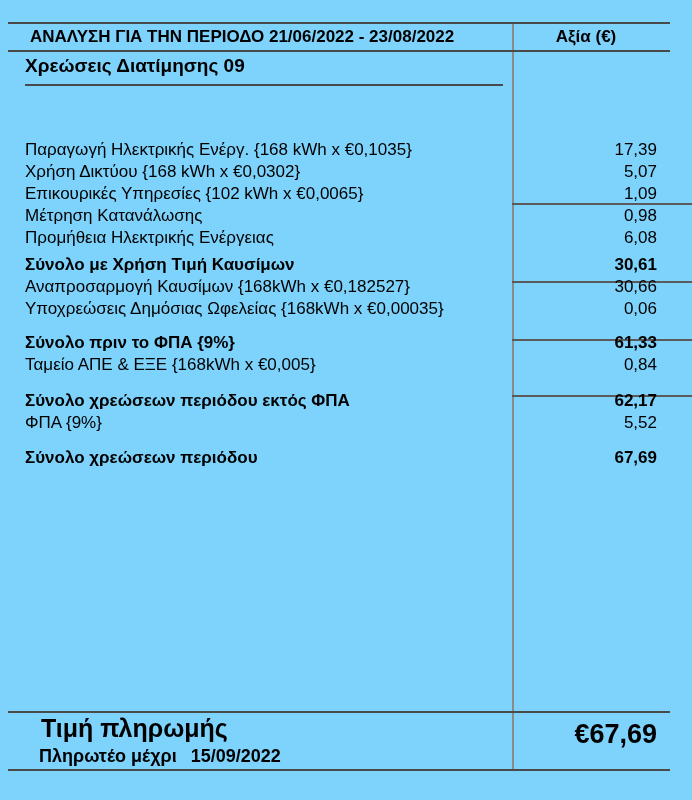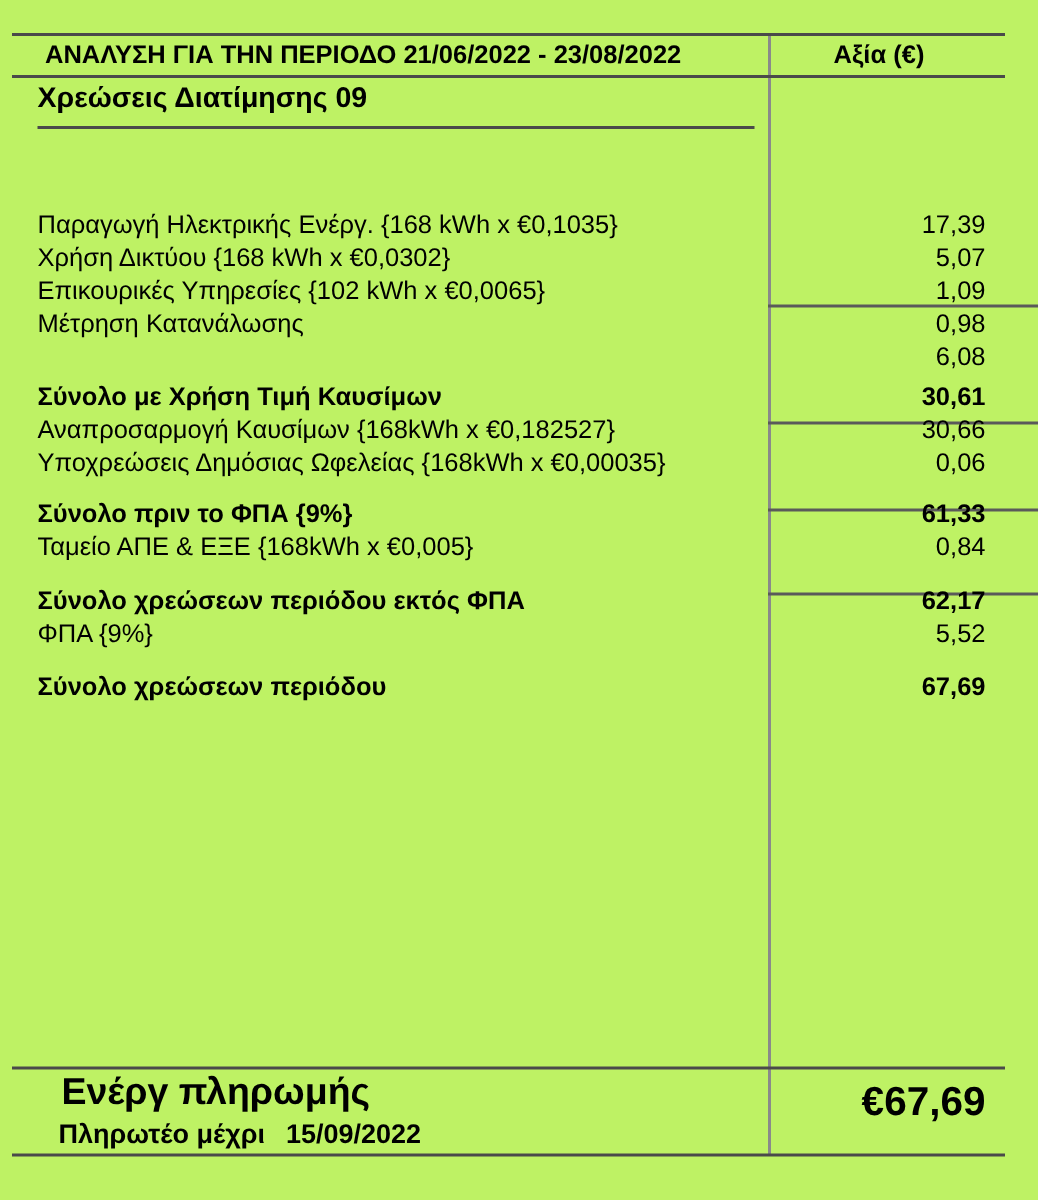--- a/index.html
+++ b/index.html
@@ -1,19 +1,19 @@
 <!DOCTYPE html>
 <html><head>
 <meta charset="utf-8">
 <style>
   html,body{margin:0;padding:0;background:#ffffff;}
   #page{
     position:relative;
     width:692px;height:800px;
-    background:#bef264;
+    background:#7dd3fc;
     font-family:"Liberation Sans","DejaVu Sans",sans-serif;
     color:#000;
     overflow:hidden;
   }
   
   .hrule{position:absolute;height:2px;background:#4a4a4a;}
   .hrule.partial{background:#5a5a5a;}
   .vline{position:absolute;width:2px;background:#8a8a8a;}
   
   .hdr-title{position:absolute;left:30px;top:27px;font-size:17px;font-weight:bold;white-space:nowrap;}
@@ -65,20 +65,21 @@
     </div>
     <div class="row">
       <span class="lbl">Επικουρικές Υπηρεσίες {102 kWh x €0,0065}</span>
       <span class="val">1,09</span>
     </div>
     <div class="row">
       <span class="lbl">Μέτρηση Κατανάλωσης</span>
       <span class="val">0,98</span>
     </div>
     <div class="row">
+      <span class="lbl">Προμήθεια Ηλεκτρικής Ενέργειας</span>
       <span class="val">6,08</span>
     </div>
   </div>
 
   <div class="group" style="top:210px;">
     <div class="row bold">
       <span class="lbl">Σύνολο με Χρήση Τιμή Καυσίμων</span>
       <span class="val">30,61</span>
     </div>
     <div class="row">
@@ -113,19 +114,19 @@
     </div>
   </div>
 
   <div class="group" style="top:403px;">
     <div class="row bold">
       <span class="lbl">Σύνολο χρεώσεων περιόδου</span>
       <span class="val">67,69</span>
     </div>
   </div>
 
-  <div class="foot-title">Ενέργ πληρωμής</div>
+  <div class="foot-title">Τιμή πληρωμής</div>
   <div class="foot-due">
     <span>Πληρωτέο μέχρι</span><span class="date">15/09/2022</span>
   </div>
   <div class="foot-amount">€67,69</div>
 
 </div>
 
 </body></html>

